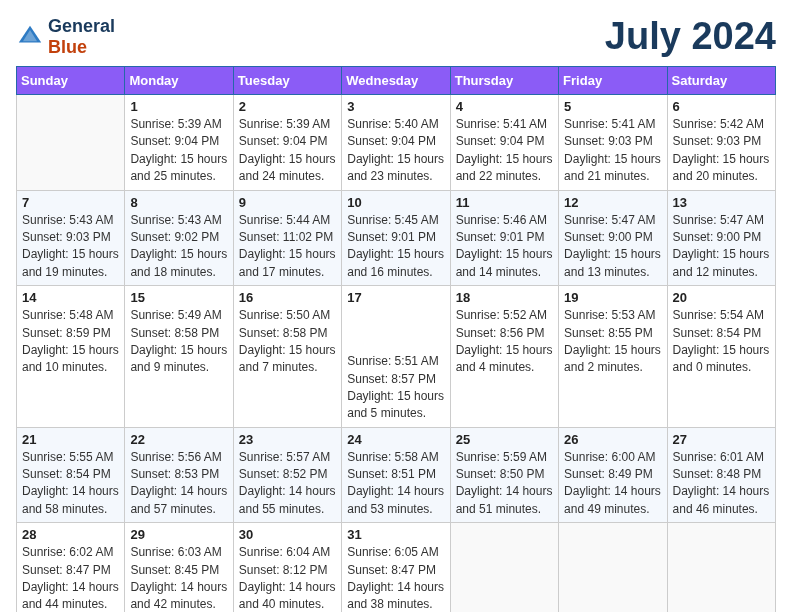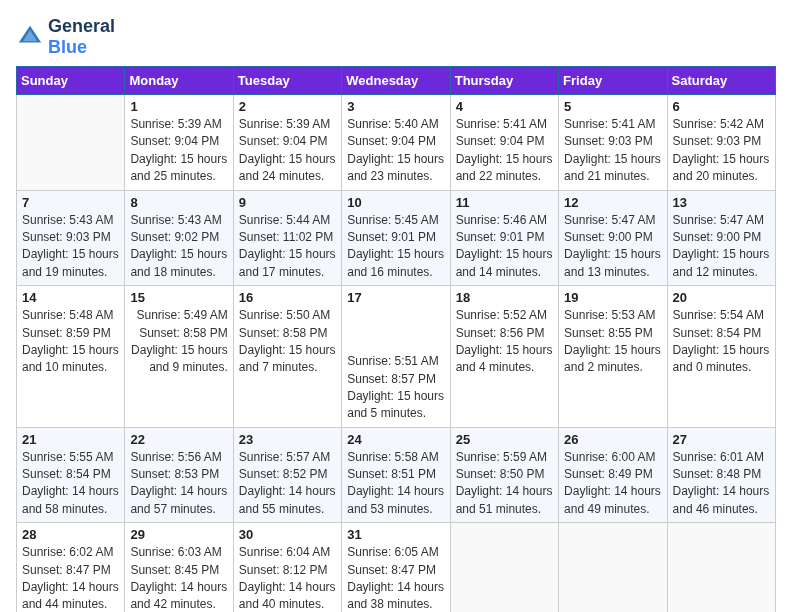--- a/index.html
+++ b/index.html
@@ -19,21 +19,21 @@
     .logo {
       display: flex;
       align-items: center;
       gap: 4px;
     }
     .logo-text {
       font-size: 18px;
       font-weight: bold;
     }
     .logo-general { color: #1a3a5c; }
-    .logo-blue { color: #3b82f6; }
+    .logo-blue { color: #c2410c; }
     .logo-icon {
       width: 28px;
       height: 28px;
     }
     .title-block { text-align: right; }
     .month-title {
       font-size: 38px;
       font-weight: bold;
       color: #1a3a5c;
       line-height: 1.1;
@@ -77,37 +77,38 @@
       margin-bottom: 2px;
     }
     .day-info {
       font-size: 12px;
       line-height: 1.45;
       color: #333;
     }
     tr:nth-child(odd) td { background: #fff; }
     tr:nth-child(even) td { background: #f4f8fd; }
     
-    tr:first-child th { background: #6d28d9; }
+    tr:first-child th { background: #8b5cf6; }
   </style>
 </head>
 <body>
 
 <div class="header">
   <div class="logo">
     <svg class="logo-icon" viewBox="0 0 40 40">
       <polygon points="20,4 36,28 4,28" fill="#2e7bc4"></polygon>
       <polygon points="20,10 30,26 10,26" fill="#fff" opacity="0.3"></polygon>
     </svg>
     <div>
       <span class="logo-text logo-general">General</span><br>
       <span class="logo-text logo-blue">Blue</span>
     </div>
   </div>
   <div class="title-block">
+    <div class="month-title">July 2024</div>
   </div>
 </div>
 
 <table class="calendar">
   <thead>
     <tr>
     <th>Sunday</th>
         <th>Monday</th>
         <th>Tuesday</th>
         <th>Wednesday</th>
@@ -216,21 +217,21 @@
       <tr>
         <td>
           <span class="day-num">14</span>
           <div class="day-info" style="white-space: pre-line;">Sunrise: 5:48 AM
 Sunset: 8:59 PM
 Daylight: 15 hours
 and 10 minutes.</div>
         </td>
         <td>
           <span class="day-num">15</span>
-          <div class="day-info" style="white-space: pre-line; text-align: right;">Sunrise: 5:49 AM
+          <div class="day-info" style="white-space: pre-line;">Sunrise: 5:49 AM
 Sunset: 8:58 PM
 Daylight: 15 hours
 and 9 minutes.</div>
         </td>
         <td>
           <span class="day-num">16</span>
           <div class="day-info" style="white-space: pre-line;">Sunrise: 5:50 AM
 Sunset: 8:58 PM
 Daylight: 15 hours
 and 7 minutes.</div>

